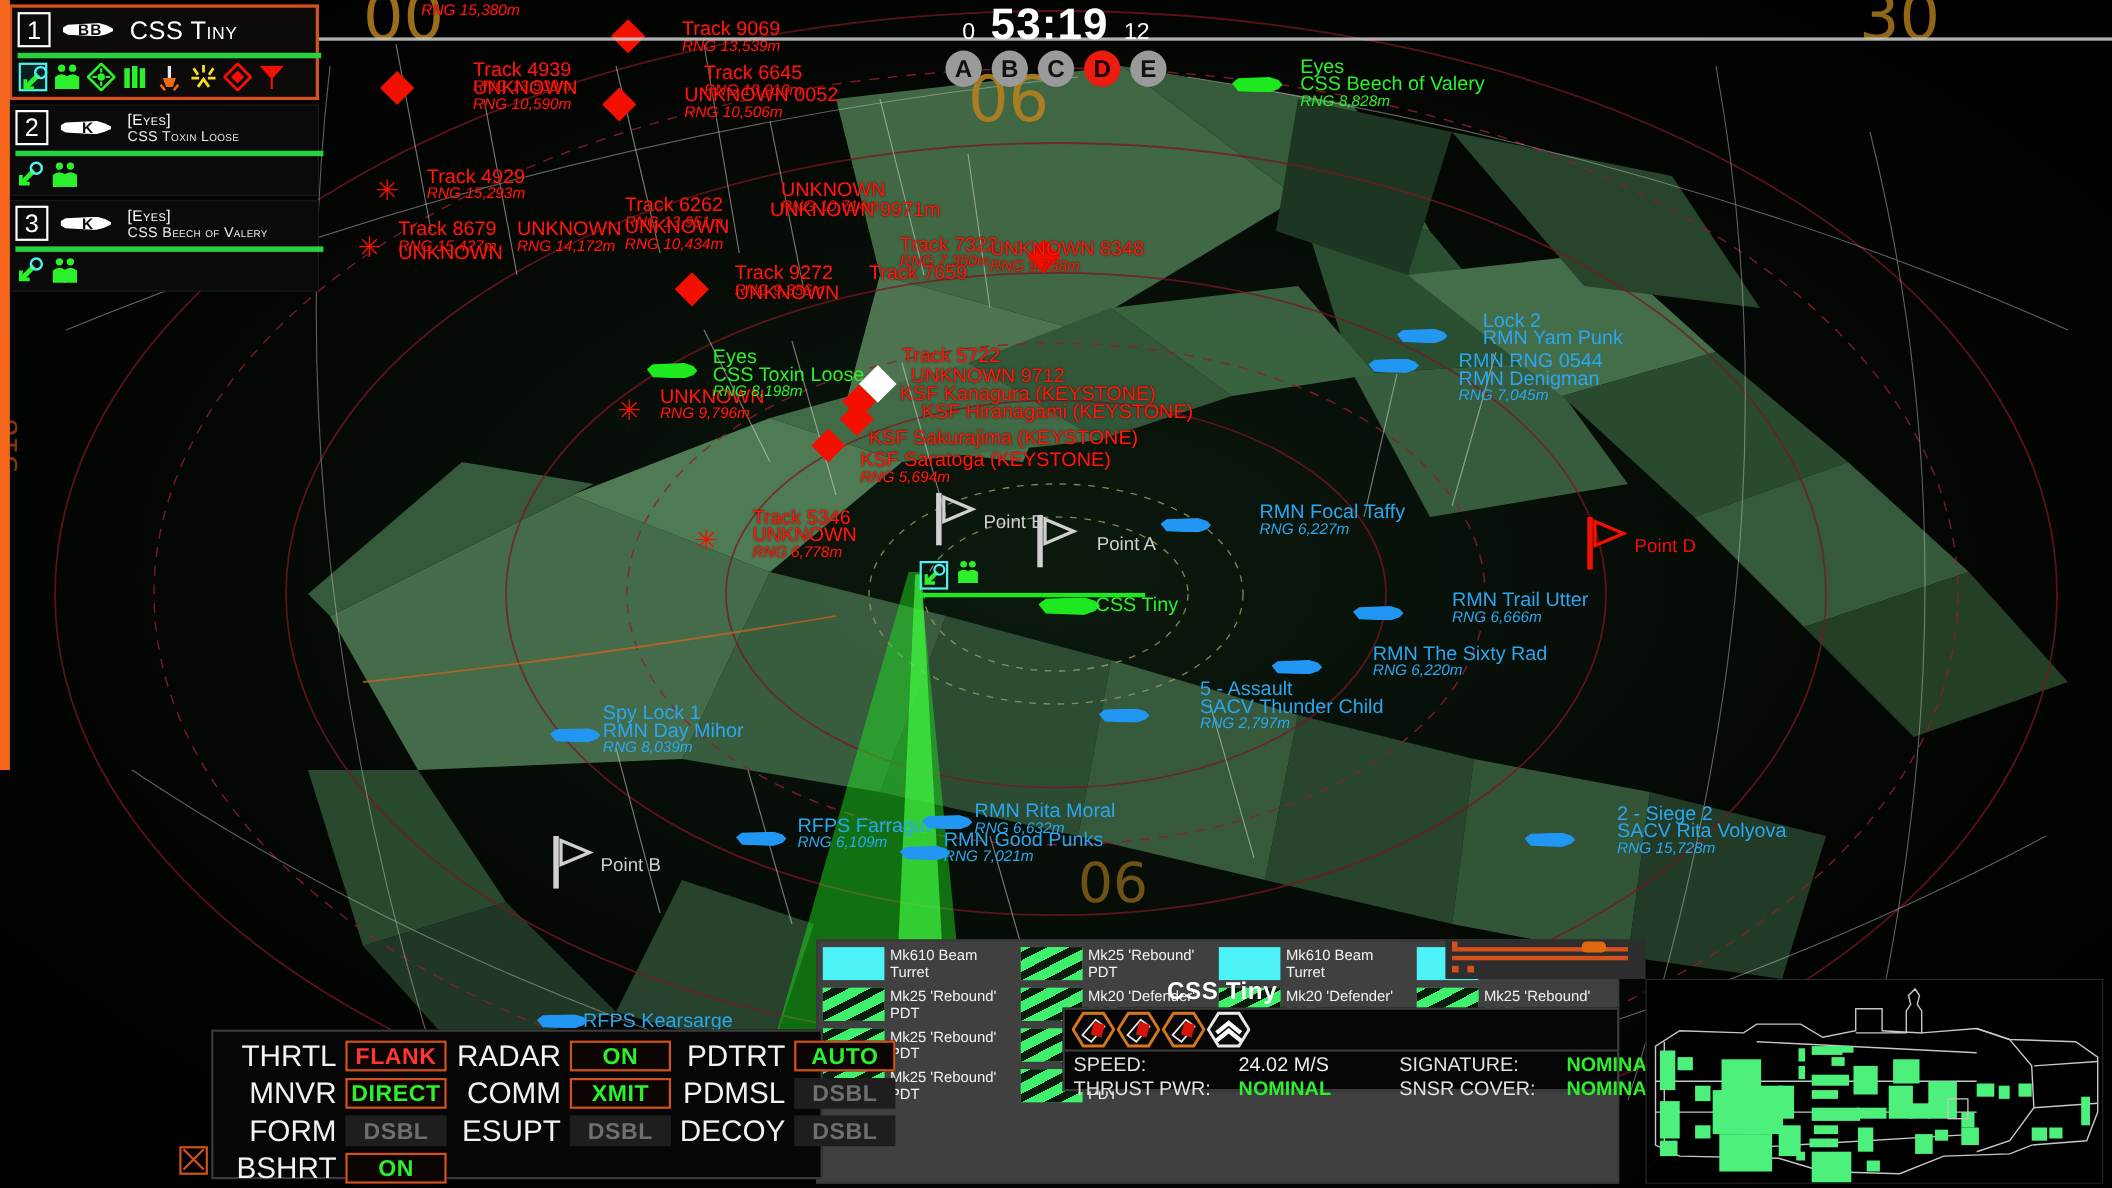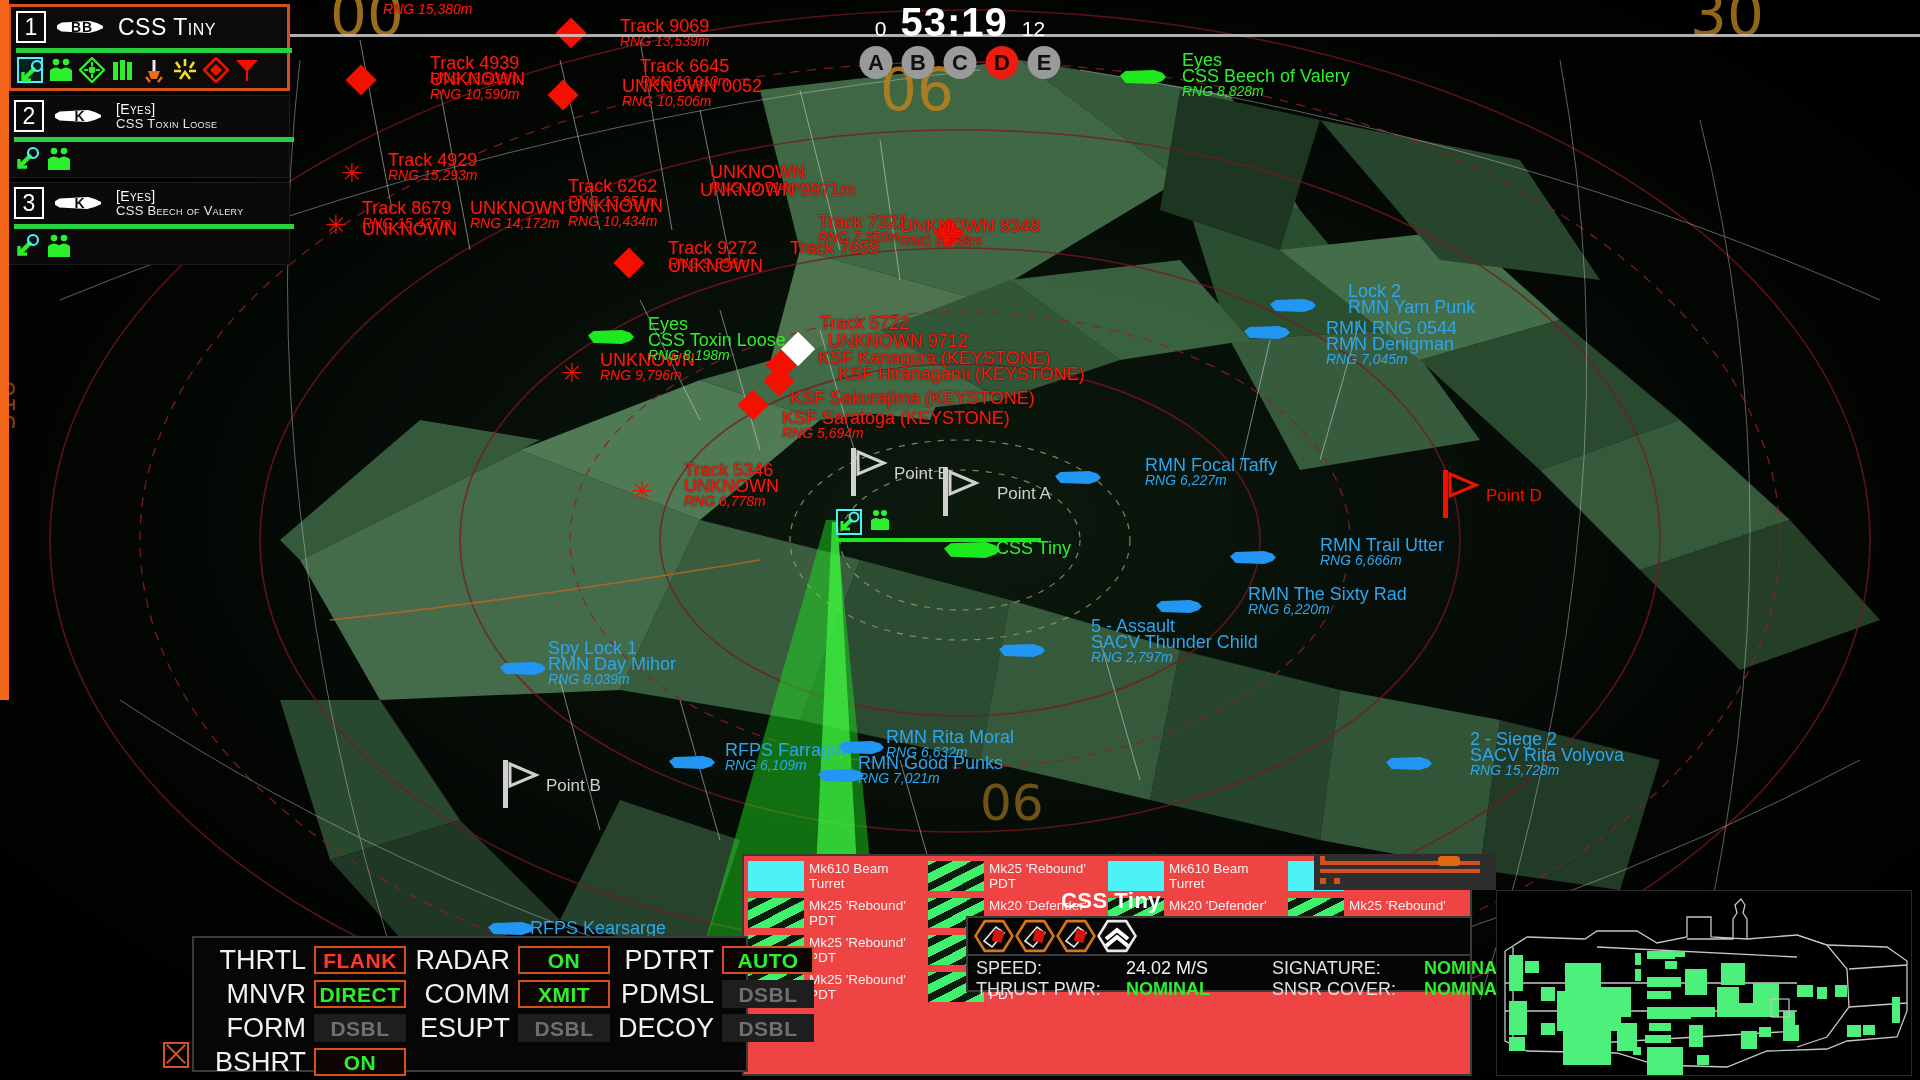--- a/index.html
+++ b/index.html
@@ -157,21 +157,21 @@
     padding:2px 8px 0 8px; display:grid;
     grid-template-columns: 150px 146px 152px auto; row-gap:1px;
   }
   .sl { color:#e2e2e2; font-size:18px; line-height:20px; }
   .sv { color:#f0f0f0; font-size:18px; line-height:20px; }
   .sv.good { color:#2cf02c; font-weight:bold; }
 
   
   #weapons {
     position:absolute; left:742px; bottom:4px; width:730px; height:222px;
-    background:#ef4444; border:2px solid #3a3a3a; z-index:44;
+    background:#404040; border:2px solid #3a3a3a; z-index:44;
     padding:5px 4px; display:grid; grid-template-columns: repeat(4, 1fr); gap:0 2px;
   }
   .wcol { display:flex; flex-direction:column; gap:3px; }
   .witem { display:flex; align-items:flex-start; gap:5px; height:34px; }
   .wsw { width:56px; height:30px; flex:0 0 auto; position:relative; }
   .wsw.beam { background:#4cf2f5; }
   .wsw.pdt  {
     background:#3ef06b;
     background-image: repeating-linear-gradient(-27deg, #3ef06b 0 9px, #0b1c0f 9px 16px);
   }

